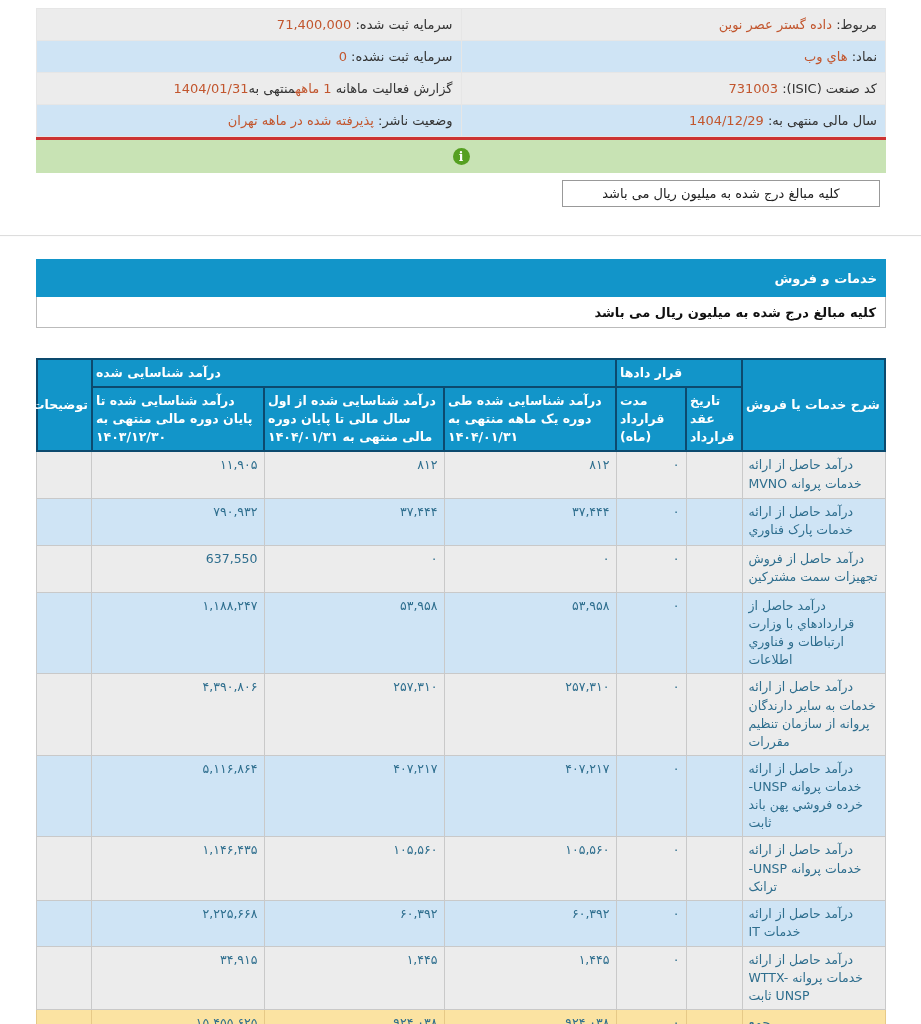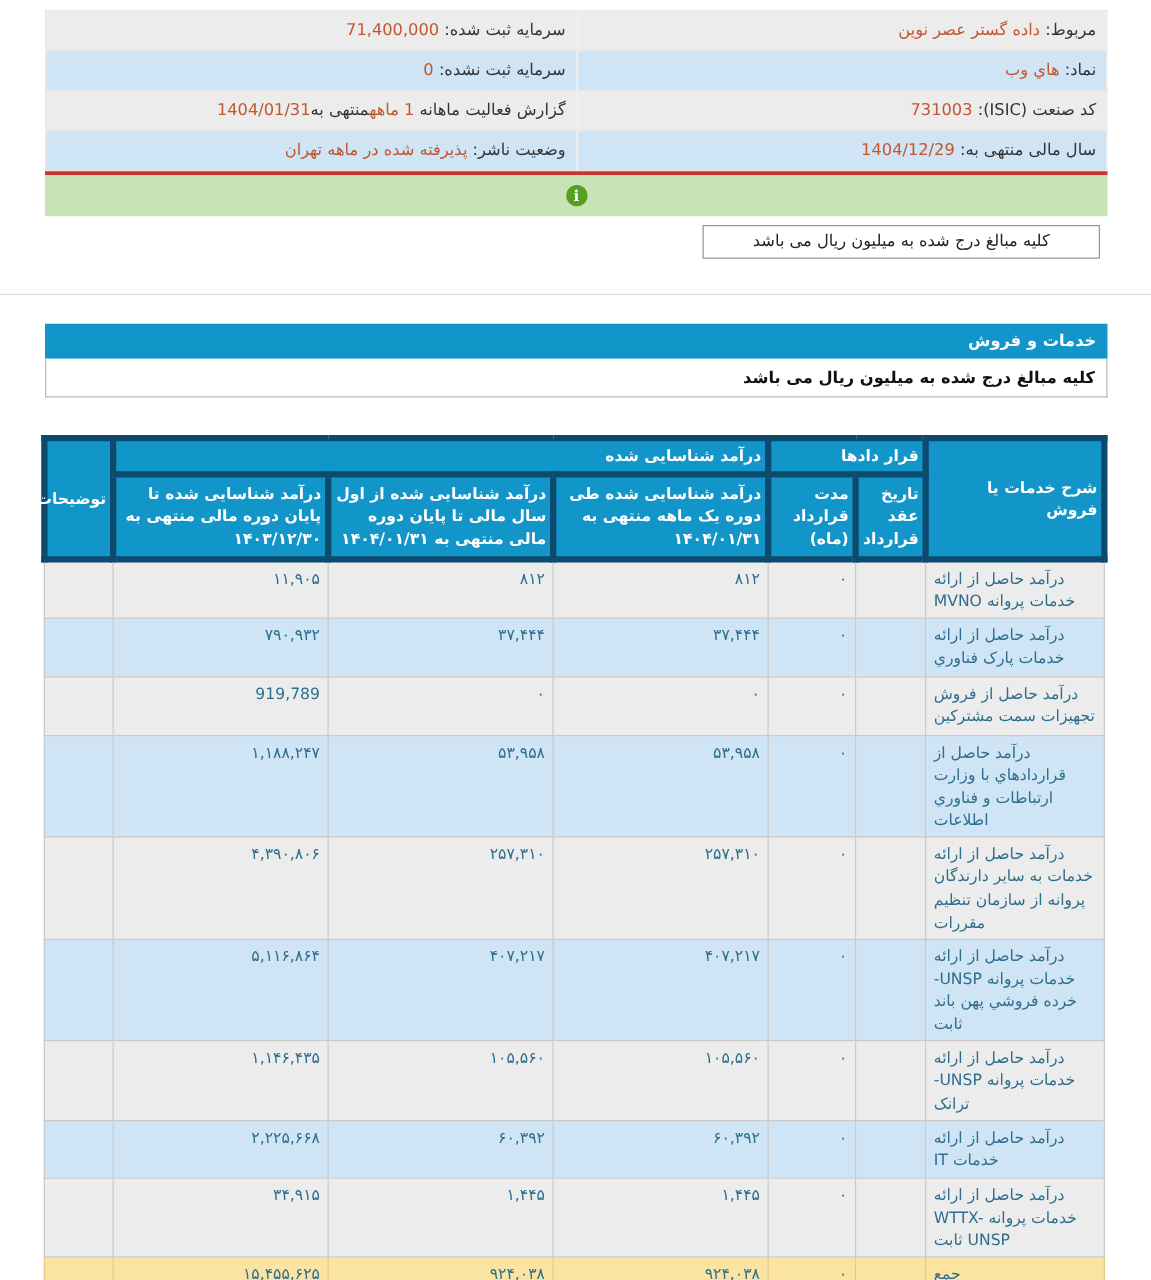--- a/index.html
+++ b/index.html
@@ -39,32 +39,32 @@
     display:inline-flex;align-items:center;justify-content:center;
     font-size:12px;font-weight:bold;font-family:"DejaVu Serif",serif;flex:0 0 auto;
   }
   .units-box{
     margin:7px auto 0 6px;margin-right:6px;width:318px;height:27px;
     border:1px solid #999;background:#fff;display:flex;align-items:center;justify-content:center;
     font-size:13px;color:#222;
   }
   .page-divider{margin-top:28px;border-top:1px solid #ddd;background:#fcfcfc;height:2px;}
   .section-bar{
-    margin-top:22px;background:var(--accent);height:28px;display:flex;align-items:center;
+    margin-top:22px;background:var(--accent);height:38px;display:flex;align-items:center;
     padding:0 9px;color:#fff;font-weight:bold;font-size:13px;
   }
   .units-box2{
     border:1px solid #bbb;border-top:none;background:#fff;height:31px;display:flex;align-items:center;
     padding:0 9px;font-size:13px;font-weight:bold;color:#111;
   }
   
   table.main{width:100%;border-collapse:collapse;table-layout:fixed;margin-top:30px;}
   table.main th{
     background:var(--accent);color:#fff;font-size:12.5px;font-weight:bold;
-    border:5px solid #0c4a6e;padding:4px 3px;text-align:right;vertical-align:middle;line-height:1.45;
+    border:2px solid #0c4a6e;padding:4px 3px;text-align:left;vertical-align:middle;line-height:1.45;
   }
   table.main thead tr.grp th{height:28px;padding:3px;}
   table.main td{
     border:1px solid #c9c9c9;font-size:12.5px;color:var(--body-text);
     padding:4px 6px;vertical-align:top;line-height:1.45;
   }
   table.main td.desc{text-align:left;}
   table.main td.num{text-align:right;}
   tbody tr:nth-child(odd){background:var(--row-gray);}
   tbody tr:nth-child(even){background:var(--row-blue);}
@@ -197,21 +197,21 @@
         <td class="num">۳۷,۴۴۴</td>
         <td class="num">۷۹۰,۹۳۲</td>
         <td class="num"></td>
       </tr>
       <tr class="r3">
         <td class="desc">درآمد حاصل از فروش تجهیزات سمت مشترکین</td>
         <td class="num"></td>
         <td class="num">۰</td>
         <td class="num">۰</td>
         <td class="num">۰</td>
-        <td class="num">919,789</td>
+        <td class="num">637,550</td>
         <td class="num"></td>
       </tr>
       <tr class="r4">
         <td class="desc">درآمد حاصل از قراردادهاي با وزارت ارتباطات و فناوري اطلاعات</td>
         <td class="num"></td>
         <td class="num">۰</td>
         <td class="num">۵۳,۹۵۸</td>
         <td class="num">۵۳,۹۵۸</td>
         <td class="num">۱,۱۸۸,۲۴۷</td>
         <td class="num"></td>

